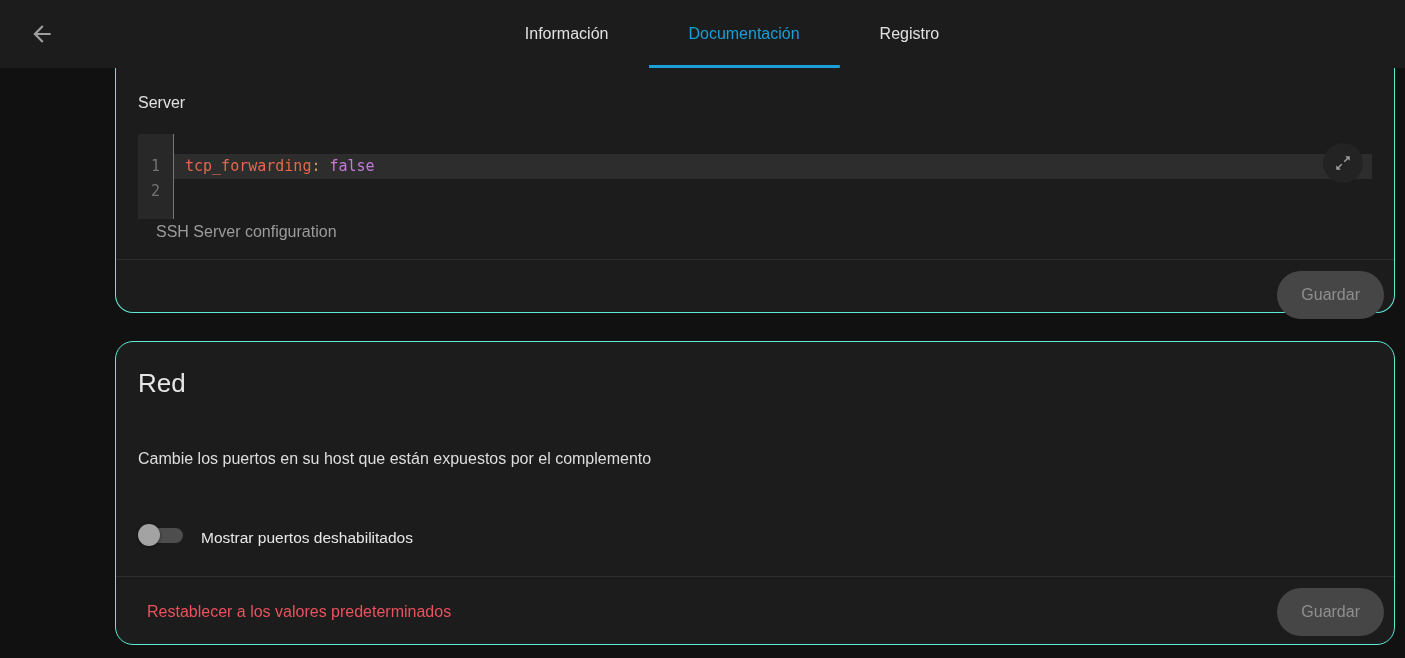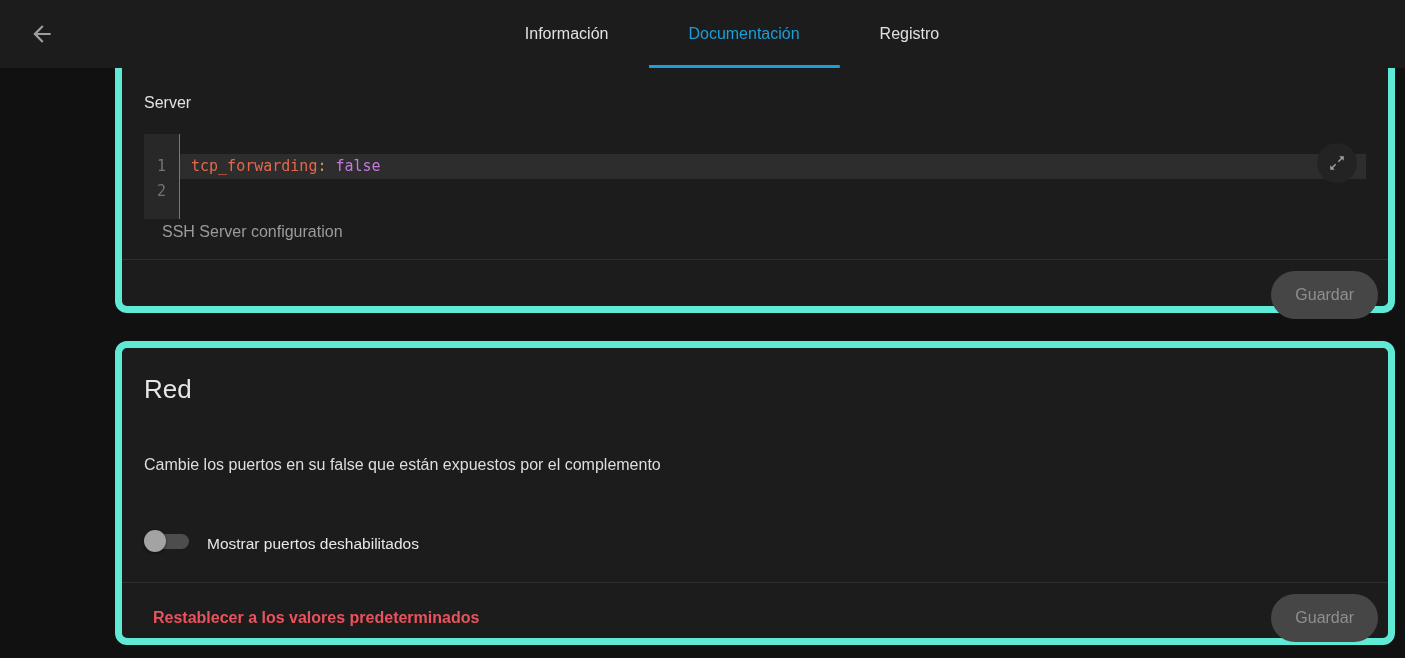--- a/index.html
+++ b/index.html
@@ -57,22 +57,22 @@
   .tab.active{
     color:var(--accent);
     box-shadow:inset 0 -3px 0 var(--accent);
   }
   
   .content{position:relative;}
   .card{
     width:1280px;
     margin-left:115px;
     background:var(--surface);
-    border:7px solid #5eead4;
-    border-radius:12px;
+    border:1px solid #5eead4;
+    border-radius:18px;
   }
   .card.clipped-top{
     border-top:none;
     border-top-left-radius:0;
     border-top-right-radius:0;
   }
   
   .server-card{padding-top:10px;height:245px;}
   .field-label{
     margin:16px 22px;
@@ -194,21 +194,21 @@
     font-weight:500;
     color:#e8e8e8;
     margin-top:6px;
   }
   .network-card .divider{margin-top:27px;}
   .network-card .card-footer{justify-content:space-between;padding-left:31px;}
   .reset-link{
     background:none;border:none;cursor:pointer;
     color:var(--error);
     font-size:16px;
-    font-weight:700;
+    font-weight:400;
     font-family:"Liberation Sans", sans-serif;
   }
 </style>
 </head>
 <body>
 
 <header class="topbar">
   <button class="back-btn">
     <span style="display:flex;">
       <svg viewBox="0 0 24 24">
@@ -250,21 +250,21 @@
 
     <div class="divider"></div>
     <div class="card-footer">
       <button class="save-btn">Guardar</button>
     </div>
   </section>
 
   <section class="card network-card">
     <div class="network-body">
       <h2 class="card-title">Red</h2>
-      <p class="card-desc">Cambie los puertos en su false que están expuestos por el complemento</p>
+      <p class="card-desc">Cambie los puertos en su host que están expuestos por el complemento</p>
       <div class="toggle-row">
         <span class="switch" role="switch" aria-checked="false">
           <span class="track"></span>
           <span class="thumb"></span>
         </span>
         <span class="toggle-label">Mostrar puertos deshabilitados</span>
       </div>
     </div>
     <div class="divider"></div>
     <div class="card-footer">

